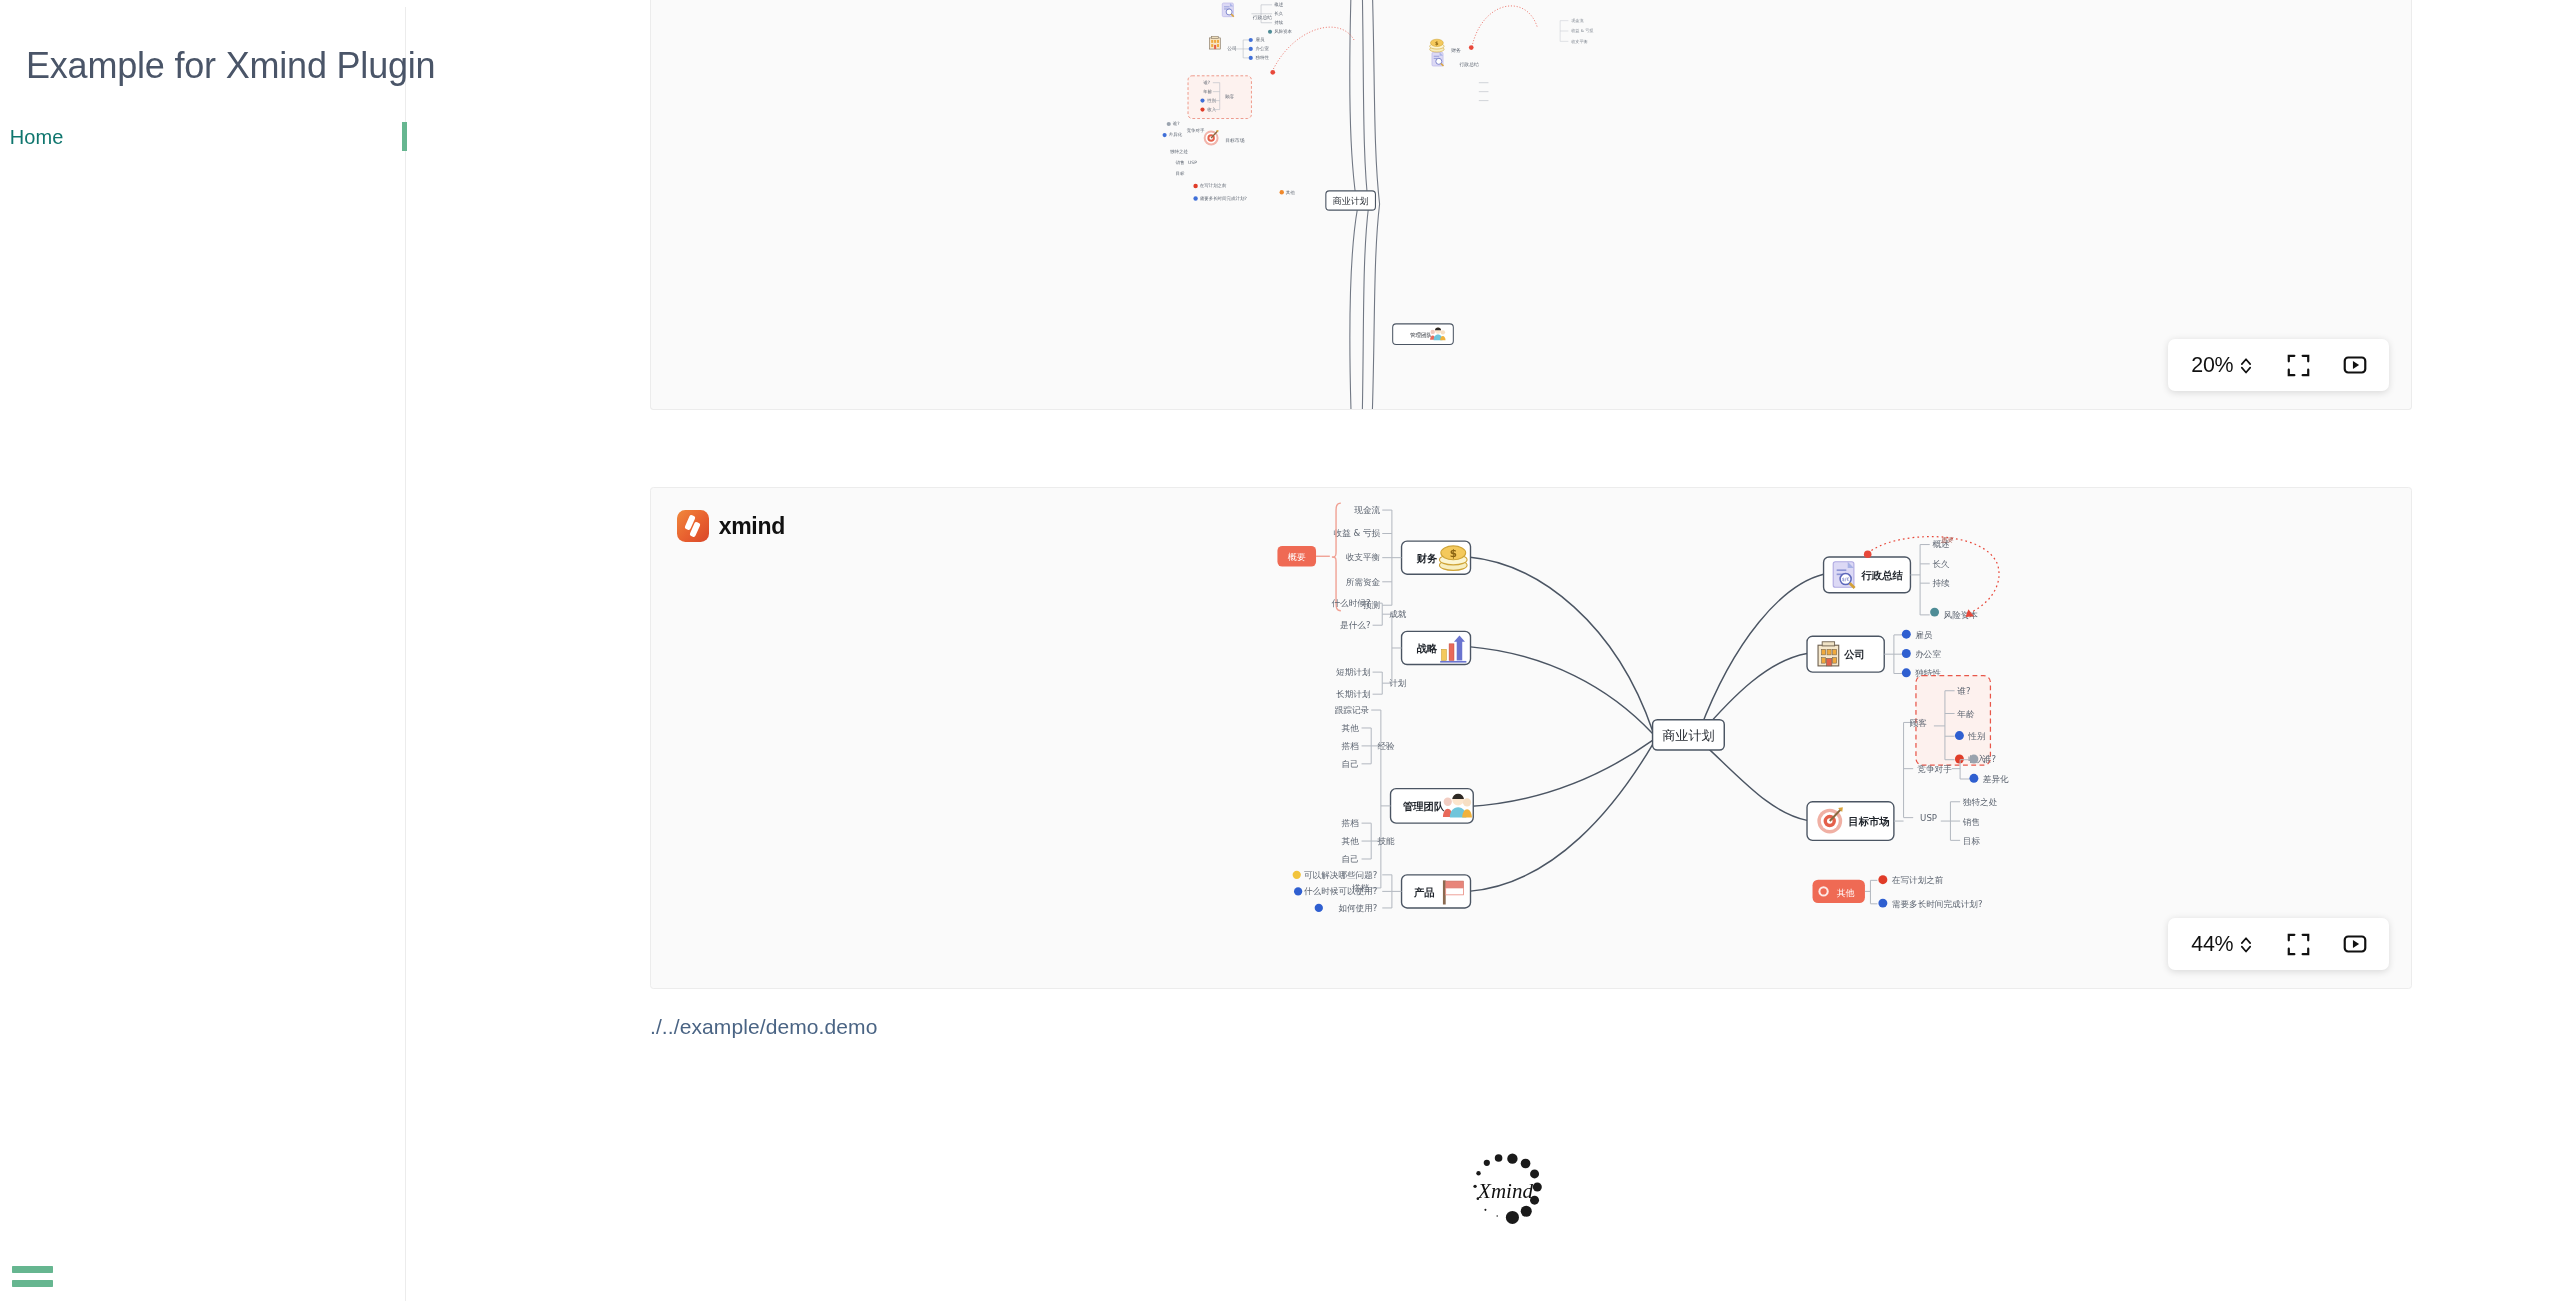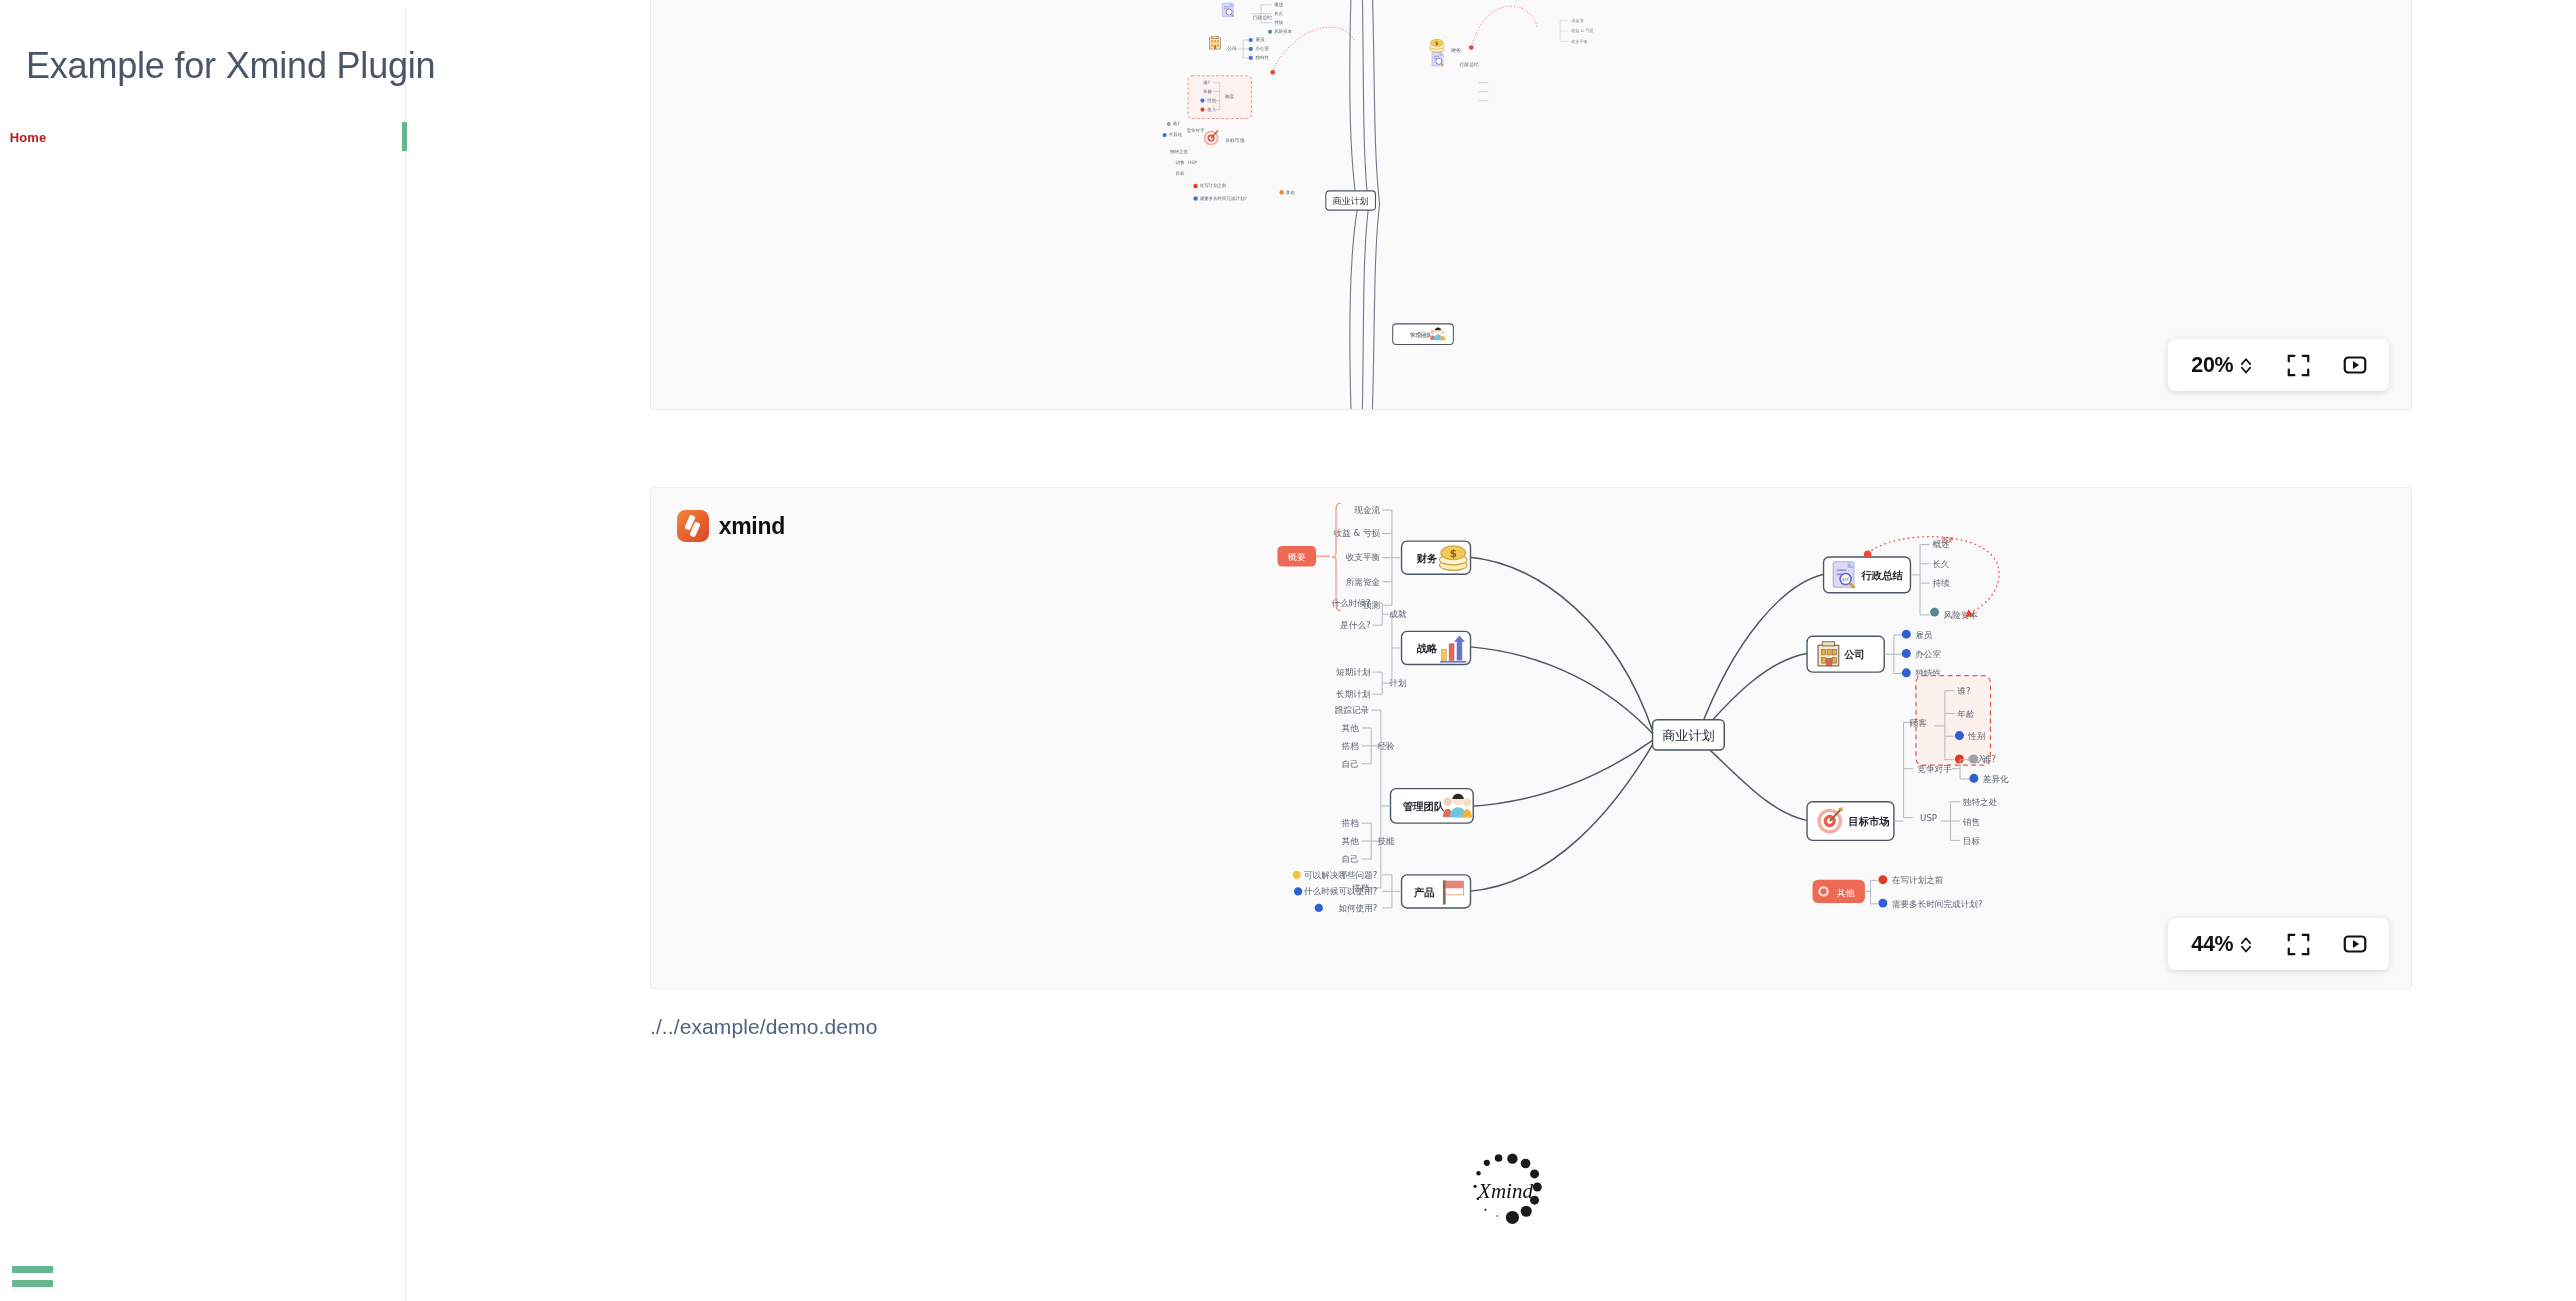--- a/index.html
+++ b/index.html
@@ -22,21 +22,21 @@
     font-size:36px; font-weight:300; color:#4a5568;
     letter-spacing:-0.2px; white-space:nowrap;
     font-family:"Liberation Sans", sans-serif;
   }
   #nav { position:absolute; left:0; top:107px; width:406px; }
   .nav-item {
     position:relative; height:46px; display:flex; align-items:center;
     padding-left:9.7px;
   }
   .nav-item .lbl {
-    font-size:13px; font-weight:700; color:#b91c1c; letter-spacing:0.1px;
+    font-size:20px; font-weight:400; color:#0f766e; letter-spacing:0.1px;
   }
   .nav-item .active-bar {
     position:absolute; right:-1.4px; top:8.3px; width:5.5px; height:29px;
     background:#66b690;
   }
 
   
   #menu-toggle {
     position:absolute; left:11.7px; bottom:21px; width:41px; height:21px;
     display:flex; flex-direction:column; justify-content:space-between;
@@ -77,21 +77,21 @@
   .xmind-logo .wordmark { font-size:23px; font-weight:700; color:#111; letter-spacing:-0.3px; }
 
   
   .toolbar {
     position:absolute; right:22px; bottom:18px; height:52px;
     background:#fff; border-radius:7px;
     box-shadow:0 1.4px 7px rgba(0,0,0,.13);
     display:flex; align-items:center; padding:0 7px; gap:2.8px;
   }
   .tb-zoom { display:flex; align-items:center; gap:6.2px; padding:0 15px 0 16.6px; height:100%; cursor:pointer; }
-  .tb-zoom .pct { font-size:21.4px; font-weight:700; color:#111; letter-spacing:-0.3px; }
+  .tb-zoom .pct { font-size:21.4px; font-weight:400; color:#111; letter-spacing:-0.3px; }
   .tb-btn { width:54px; height:100%; display:flex; align-items:center; justify-content:center; cursor:pointer; }
 
   
   .mm { position:absolute; inset:0; overflow:hidden; }
   .mm svg { position:absolute; left:0; top:0; }
 
   
   .cjk { font-family:"DejaVu Sans", sans-serif; }
 
   

